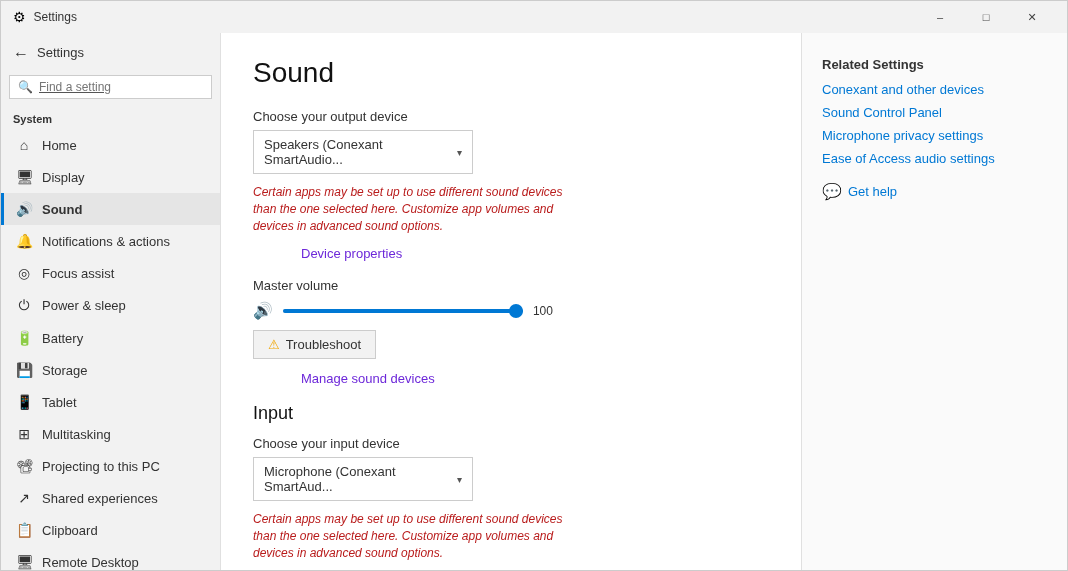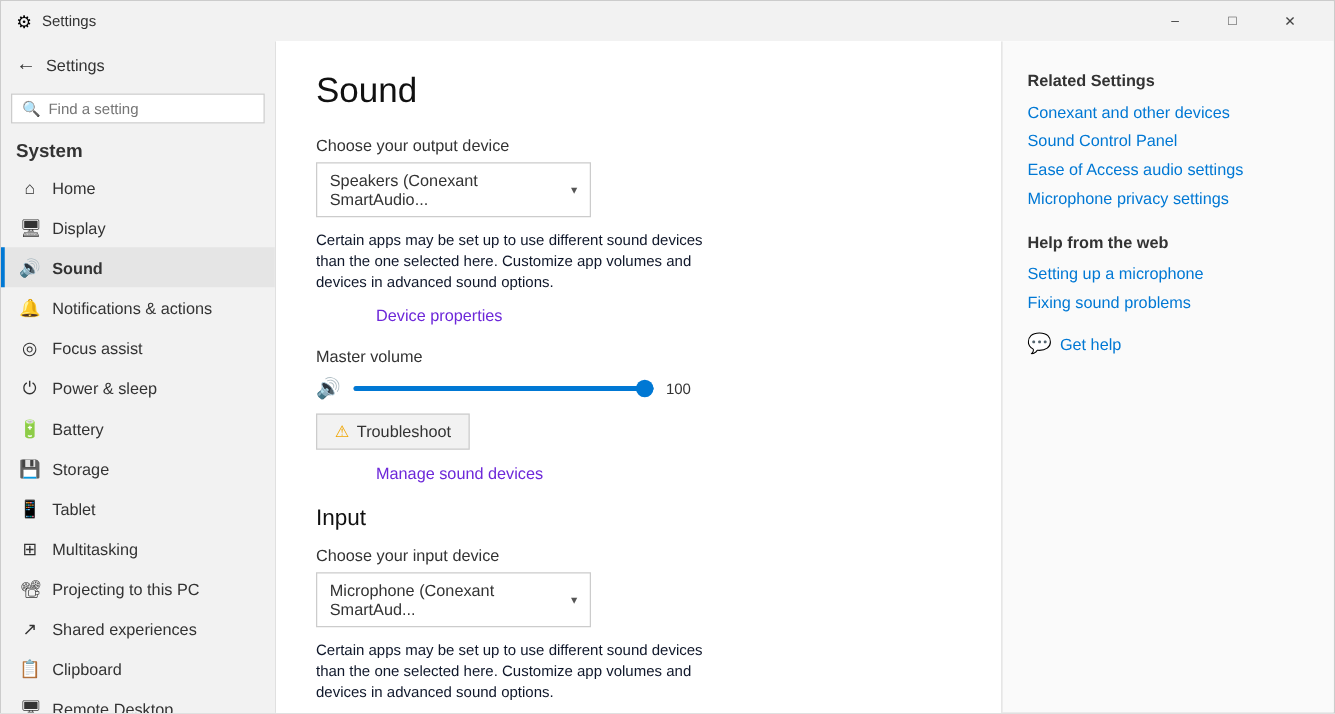--- a/index.html
+++ b/index.html
@@ -92,25 +92,26 @@
       padding: 4px 8px;
       gap: 6px;
     }
     .search-box input {
       border: none;
       outline: none;
       font-size: 12px;
       color: #555;
       background: transparent;
       flex: 1;
+      text-decoration: underline;
     }
     .search-icon { font-size: 12px; color: #666; }
 
     .sidebar-section-label {
-      font-size: 15px;
+      font-size: 11px;
       font-weight: 600;
       color: #333;
       padding: 6px 12px 4px 12px;
       text-transform: none;
     }
     .sidebar-item {
       display: flex;
       align-items: center;
       gap: 10px;
       padding: 8px 12px;
@@ -158,24 +159,25 @@
       padding: 6px 10px;
       width: 220px;
       cursor: pointer;
       background: #fff;
       font-size: 13px;
       color: #333;
     }
     .dropdown-arrow { font-size: 10px; color: #555; }
     .hint-text {
       font-size: 12px;
-      color: #0f172a;
+      color: #b91c1c;
       margin: 10px 0;
       max-width: 320px;
       line-height: 1.4;
+      font-style: italic;
     }
     .link {
       font-size: 13px;
       color: #6d28d9;
       cursor: pointer;
       text-decoration: none;
       margin-left: 48px;
     }
     .volume-row {
       display: flex;
@@ -393,28 +395,23 @@
       <p class="hint-text">Certain apps may be set up to use different sound devices than the one selected here. Customize app volumes and devices in advanced sound options.</p>
       
 
       
     </div>
 
     <div class="right-panel">
       <div class="related-title">Related Settings</div>
       <a class="related-link">Conexant and other devices</a>
       <a class="related-link">Sound Control Panel</a>
+      <a class="related-link">Microphone privacy settings</a>
       <a class="related-link">Ease of Access audio settings</a>
-      <a class="related-link">Microphone privacy settings</a>
-
-      <div class="help-section">
-        <div class="related-title">Help from the web</div>
-        <a class="related-link">Setting up a microphone</a>
-        <a class="related-link">Fixing sound problems</a>
-      </div>
+
 
       <div style="margin-top:16px;">
         <div class="get-help-row">
           <span class="get-help-icon">💬</span>
           <a class="related-link" style="margin-bottom:0;">Get help</a>
         </div>
       </div>
     </div>
   </div>
 </div>

